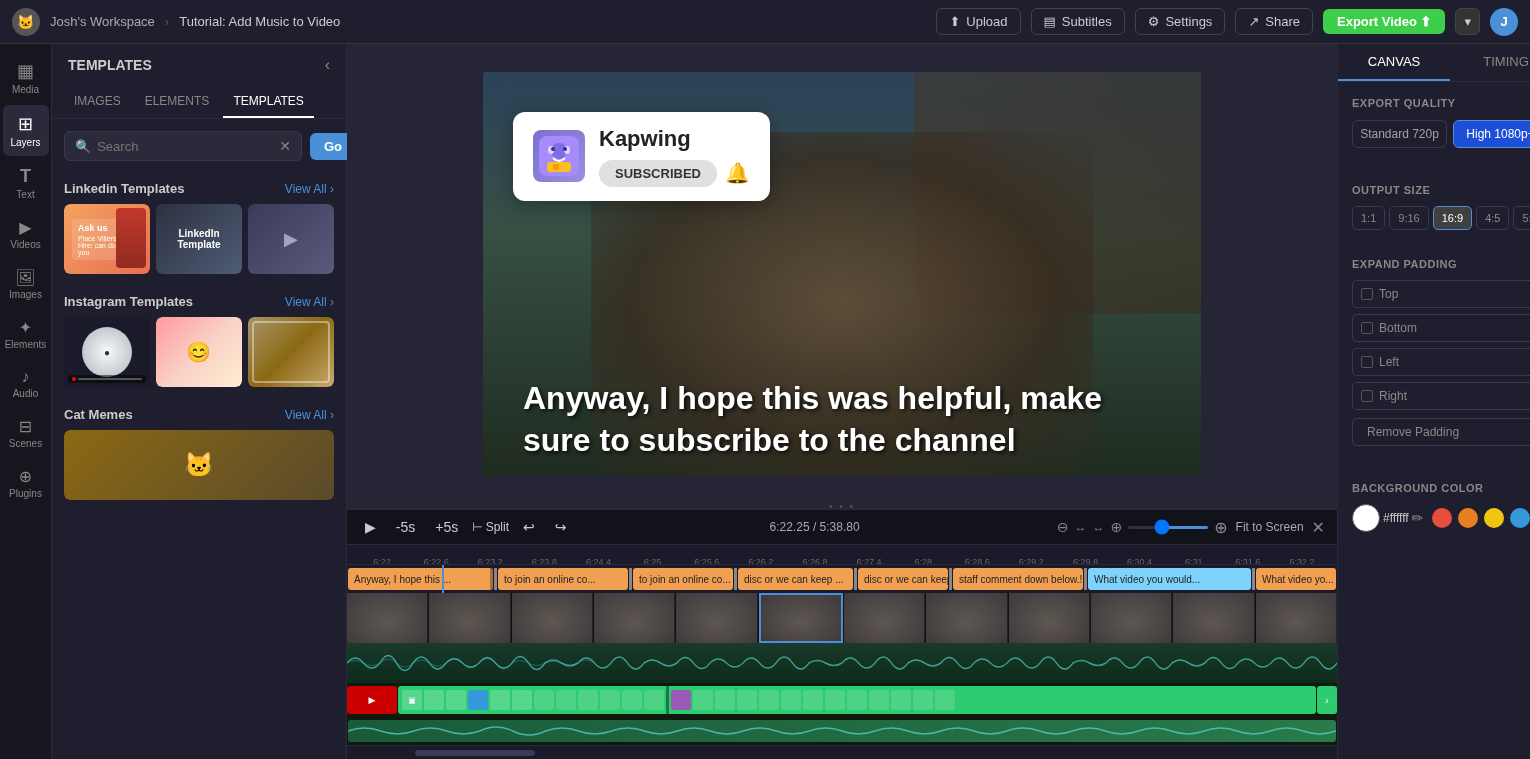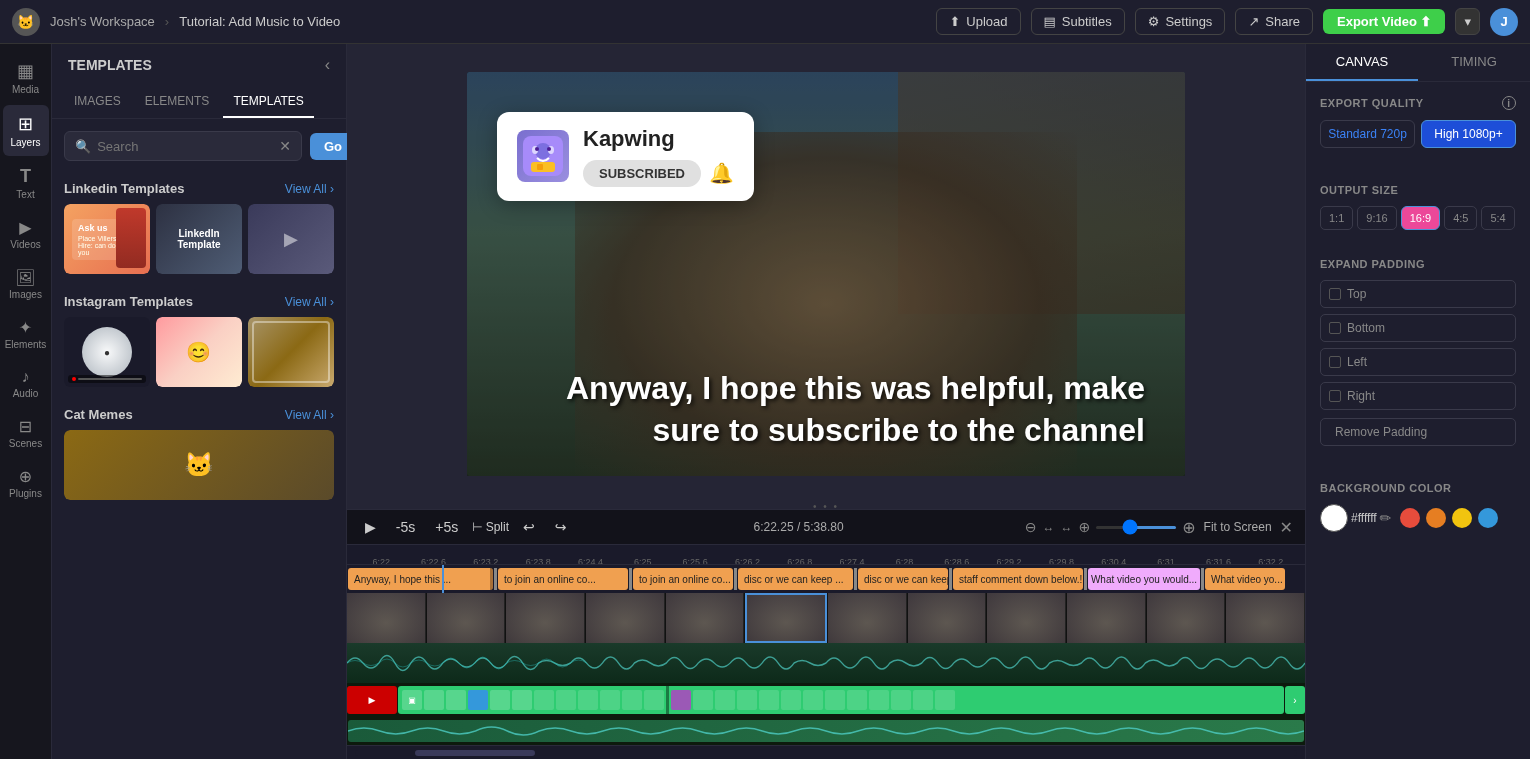--- a/index.html
+++ b/index.html
@@ -50,36 +50,36 @@
     .canvas-area { flex: 1; background: #252535; display: flex; flex-direction: column; }
     .canvas-wrapper { flex: 1; display: flex; align-items: center; justify-content: center; position: relative; overflow: hidden; }
     .video-canvas { width: 718px; height: 404px; background: #000; position: relative; border-radius: 2px; overflow: hidden; }
     .video-subscribe-overlay { position: absolute; top: 40px; left: 30px; background: #fff; border-radius: 12px; padding: 14px 20px; display: flex; align-items: center; gap: 14px; box-shadow: 0 4px 20px rgba(0,0,0,0.3); }
     .video-sub-logo { width: 52px; height: 52px; border-radius: 8px; background: linear-gradient(135deg, #7a6fcf, #9a8fdf); display: flex; align-items: center; justify-content: center; font-size: 24px; }
     .video-sub-right { display: flex; flex-direction: column; gap: 8px; }
     .video-sub-name { font-size: 22px; font-weight: 700; color: #222; }
     .video-sub-row { display: flex; align-items: center; gap: 8px; }
     .video-sub-btn { background: #e0e0e0; color: #333; border: none; padding: 6px 16px; border-radius: 20px; font-size: 13px; font-weight: 600; cursor: pointer; }
     .video-bell { font-size: 20px; }
-    .video-caption { position: absolute; bottom: 24px; left: 0; right: 0; text-align: right; padding: 0 40px; }
+    .video-caption { position: absolute; bottom: 14px; left: 0; right: 0; text-align: left; padding: 0 40px; }
     .video-caption-text { font-size: 32px; font-weight: 700; color: #fff; line-height: 1.3; text-shadow: 2px 2px 4px rgba(0,0,0,0.8); }
 
     
     .right-panel { width: 225px; background: #1e1e2e; border-left: 1px solid #2a2a3a; display: flex; flex-direction: column; padding: 0; flex-shrink: 0; }
     .right-tabs { display: flex; border-bottom: 1px solid #2a2a3a; }
     .right-tab { flex: 1; text-align: center; padding: 10px; font-size: 13px; color: #888; cursor: pointer; border-bottom: 2px solid transparent; }
     .right-tab.active { color: #fff; border-bottom: 2px solid #4a90d9; }
     .right-section { padding: 14px 14px 8px; }
     .right-section-label { font-size: 11px; color: #888; font-weight: 600; letter-spacing: 0.5px; margin-bottom: 10px; display: flex; align-items: center; justify-content: space-between; }
     .quality-row { display: flex; gap: 6px; margin-bottom: 14px; }
-    .quality-btn { flex: 1; padding: 6px 4px; border-radius: 6px; font-size: 12px; cursor: pointer; text-align: center; border: 1px solid #3a3a4a; background: none; color: #3b82f6; }
+    .quality-btn { flex: 1; padding: 6px 4px; border-radius: 6px; font-size: 12px; cursor: pointer; text-align: center; border: 1px solid #3a3a4a; background: none; color: #a3a3a3; }
     .quality-btn.active { background: #1d4ed8; color: #fff; border-color: #4a90d9; }
     .output-size-row { display: flex; gap: 4px; flex-wrap: wrap; margin-bottom: 6px; }
     .size-btn { padding: 5px 8px; border-radius: 5px; font-size: 11px; cursor: pointer; border: 1px solid #3a3a4a; background: none; color: #888; }
-    .size-btn.active { background: #ec4899; color: #fff; border-color: #4a90d9; border-radius: 6px; }
+    .size-btn.active { background: #404040; color: #fff; border-color: #4a90d9; }
     .custom-size-btn { width: 100%; padding: 6px; border-radius: 5px; font-size: 12px; cursor: pointer; border: 1px solid #3a3a4a; background: none; color: #888; text-align: center; margin-bottom: 14px; }
     .expand-padding-grid { display: grid; grid-template-columns: 1fr; gap: 6px; margin-bottom: 8px; }
     .padding-btn { display: flex; align-items: center; gap: 6px; padding: 6px 8px; border-radius: 5px; border: 1px solid #3a3a4a; background: none; color: #888; font-size: 12px; cursor: pointer; }
     .padding-btn .checkbox { width: 12px; height: 12px; border: 1px solid #555; border-radius: 2px; flex-shrink: 0; }
     .remove-padding-btn { width: 100%; display: flex; align-items: center; gap: 6px; padding: 6px 8px; border-radius: 5px; border: 1px solid #3a3a4a; background: none; color: #888; font-size: 12px; cursor: pointer; margin-bottom: 14px; }
     .bg-color-row { display: flex; align-items: center; gap: 3px; }
     .color-swatch-white { width: 28px; height: 28px; border-radius: 50%; background: #fff; border: 1px solid #555; cursor: pointer; }
     .color-hex { font-size: 12px; color: #ccc; }
     .color-pencil { color: #888; font-size: 14px; cursor: pointer; }
     .color-circles { display: flex; gap: 6px; margin-left: 6px; }
@@ -397,21 +397,21 @@
         </div>
         <div style="width:3px; background:#888; height:22px; margin:3px 0; flex-shrink:0;"></div>
         <div class="sub-clip" style="width:90px; background:#f0a050;">
           <span>disc or we can keep ...</span>
         </div>
         <div style="width:3px; background:#888; height:22px; margin:3px 0; flex-shrink:0;"></div>
         <div class="sub-clip" style="width:130px; background:#f0a050;">
           <span>staff comment down below.!</span>
         </div>
         <div style="width:3px; background:#888; height:22px; margin:3px 0; flex-shrink:0;"></div>
-        <div class="sub-clip" style="width:112px; background:#f0abfc;justify-content:center;">
+        <div class="sub-clip" style="width:163px; background:#7dd3fc;">
           <span>What video you would...</span>
         </div>
         <div style="width:3px; background:#888; height:22px; margin:3px 0; flex-shrink:0;"></div>
         <div class="sub-clip" style="width:80px; background:#f0a050;">
           <span>What video yo...</span>
         </div>
       </div>
 
       <div class="video-track">
         <div style="display:flex; height:100%; flex:1; overflow:hidden; gap:1px;">

